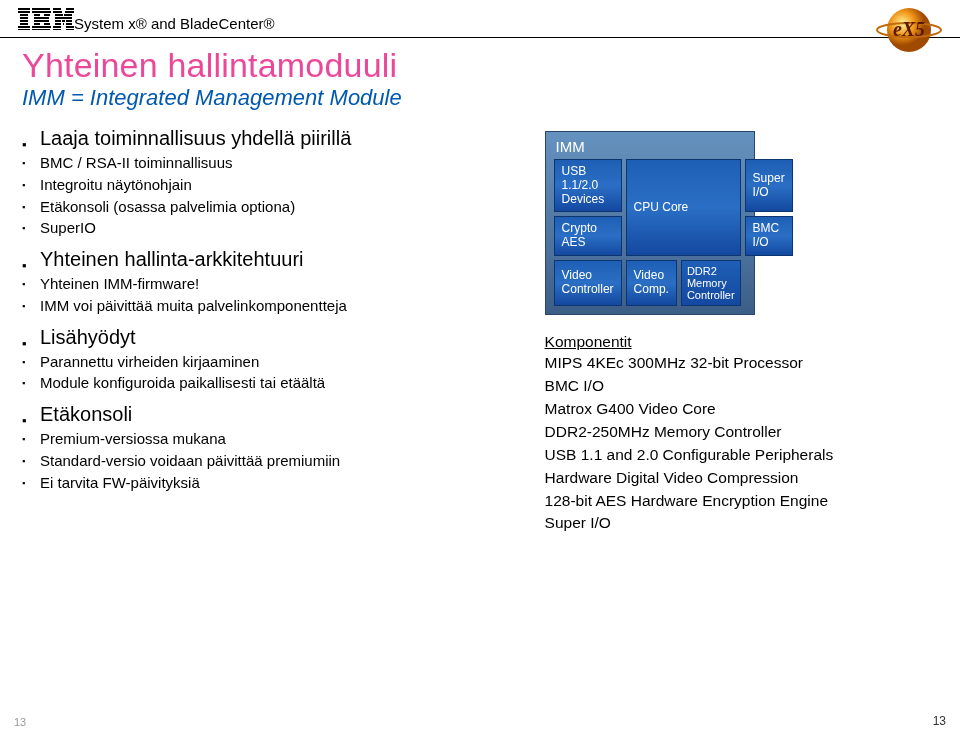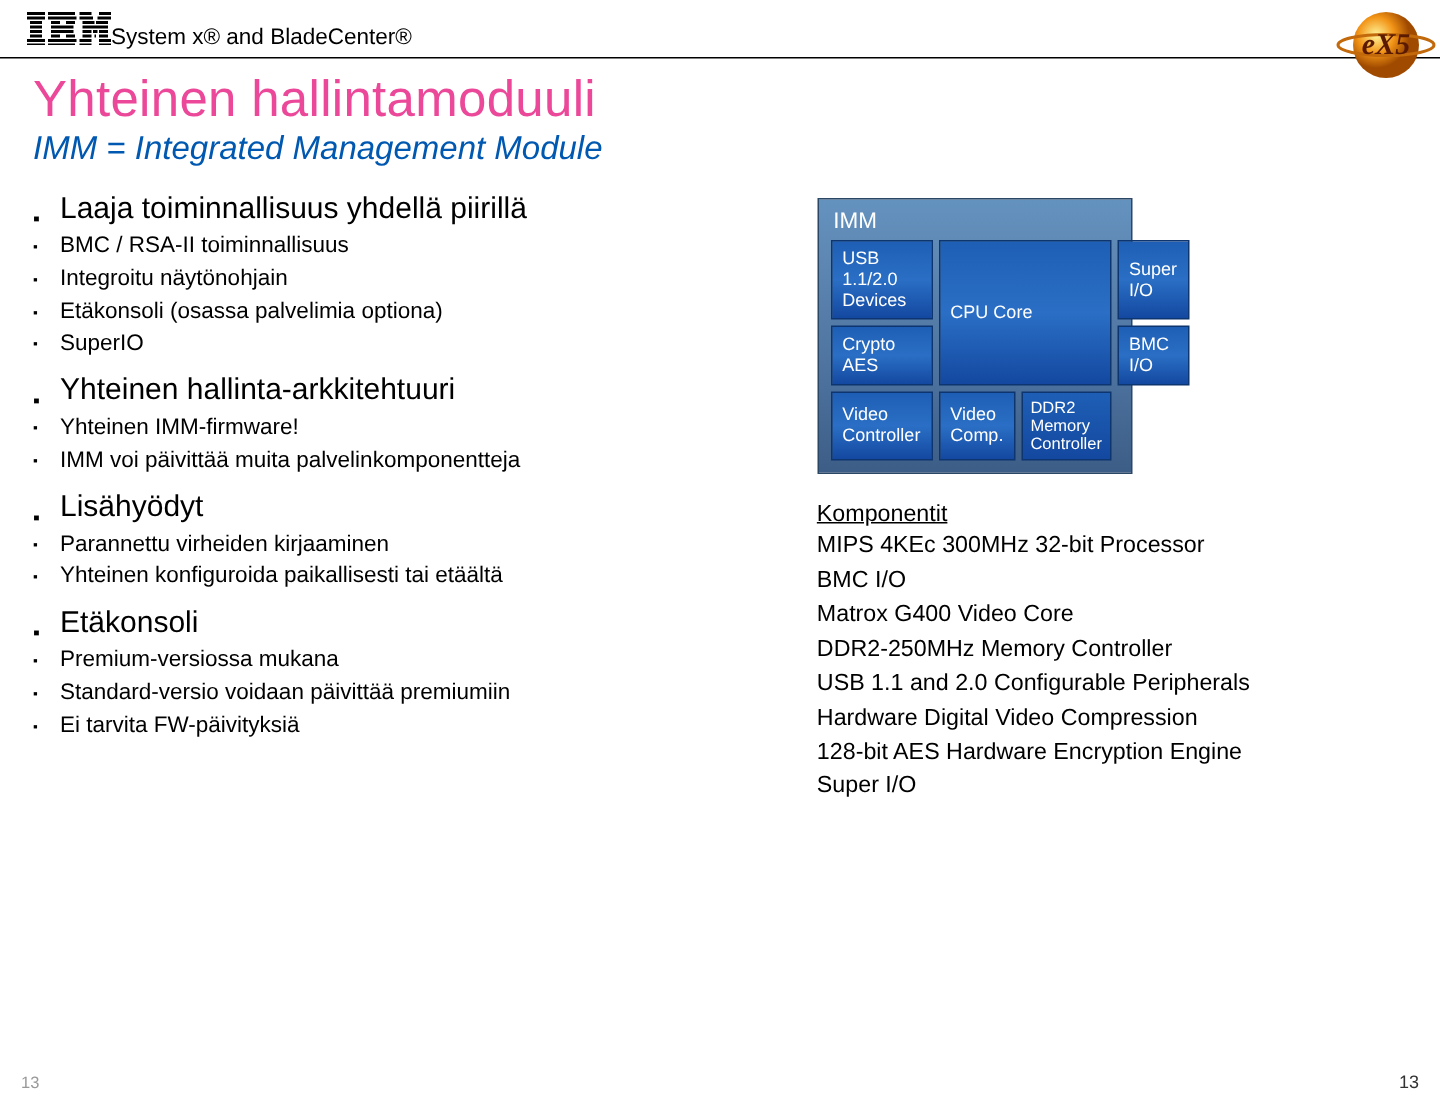--- a/index.html
+++ b/index.html
@@ -1,19 +1,19 @@
 <!DOCTYPE html>
 <html><head>
 <meta charset="utf-8">
 <style>
   * { margin: 0; padding: 0; box-sizing: border-box; }
   body { width: 960px; height: 736px; background: #fff; font-family: Arial, Helvetica, sans-serif; position: relative; overflow: hidden; color: #000; }
   .header { display: flex; align-items: flex-end; padding: 8px 18px 3px; border-bottom: 1.5px solid #000; }
   .header-text { font-size: 15px; font-weight: normal; color: #000; padding-bottom: 2px; }
-  .ex5 { position: absolute; top: 6px; right: 2px; width: 68px; height: 48px; }
+  .ex5 { position: absolute; top: 6px; right: 17px; width: 68px; height: 48px; }
   .ex5 svg { width:100%; height:100%; }
   .title { font-size: 34px; color: #ec4899; padding: 8px 22px 0; font-weight: normal; letter-spacing: 0.2px; }
   .subtitle { font-size: 22px; color: #0058b0; padding: 0 22px 10px; font-style: italic; font-weight: normal; }
   .content { display: flex; padding: 6px 22px 0; gap: 16px; }
   .col-left { flex: 1.03; }
   .col-right { flex: 0.8; padding-top: 4px; }
   .bullet-big { font-size: 20px; font-weight: normal; color:#000; padding-left: 18px; position: relative; margin-top: 10px; margin-bottom: 4px; }
   .bullet-big::before { content: "▪"; position: absolute; left: 0; font-size: 13px; top: 10px; }
   .bullet-small { font-size: 15px; color:#000; padding-left: 18px; position: relative; margin-top: 3px; line-height: 1.25; }
   .bullet-small::before { content: "▪"; position: absolute; left: 0; font-size: 9px; top: 4px; }
@@ -103,21 +103,21 @@
     <div class="bullet-small">Integroitu näytönohjain</div>
     <div class="bullet-small">Etäkonsoli (osassa palvelimia optiona)</div>
     <div class="bullet-small">SuperIO</div>
 
     <div class="bullet-big">Yhteinen hallinta-arkkitehtuuri</div>
     <div class="bullet-small">Yhteinen IMM-firmware!</div>
     <div class="bullet-small">IMM voi päivittää muita palvelinkomponentteja</div>
 
     <div class="bullet-big">Lisähyödyt</div>
     <div class="bullet-small">Parannettu virheiden kirjaaminen</div>
-    <div class="bullet-small">Yhteinen konfiguroida paikallisesti tai etäältä</div>
+    <div class="bullet-small">Module konfiguroida paikallisesti tai etäältä</div>
 
     <div class="bullet-big">Etäkonsoli</div>
     <div class="bullet-small">Premium-versiossa mukana</div>
     <div class="bullet-small">Standard-versio voidaan päivittää premiumiin</div>
     <div class="bullet-small">Ei tarvita FW-päivityksiä</div>
   </div>
 
   <div class="col-right">
     <div style="display:flex; gap:12px; align-items:center;">
 

